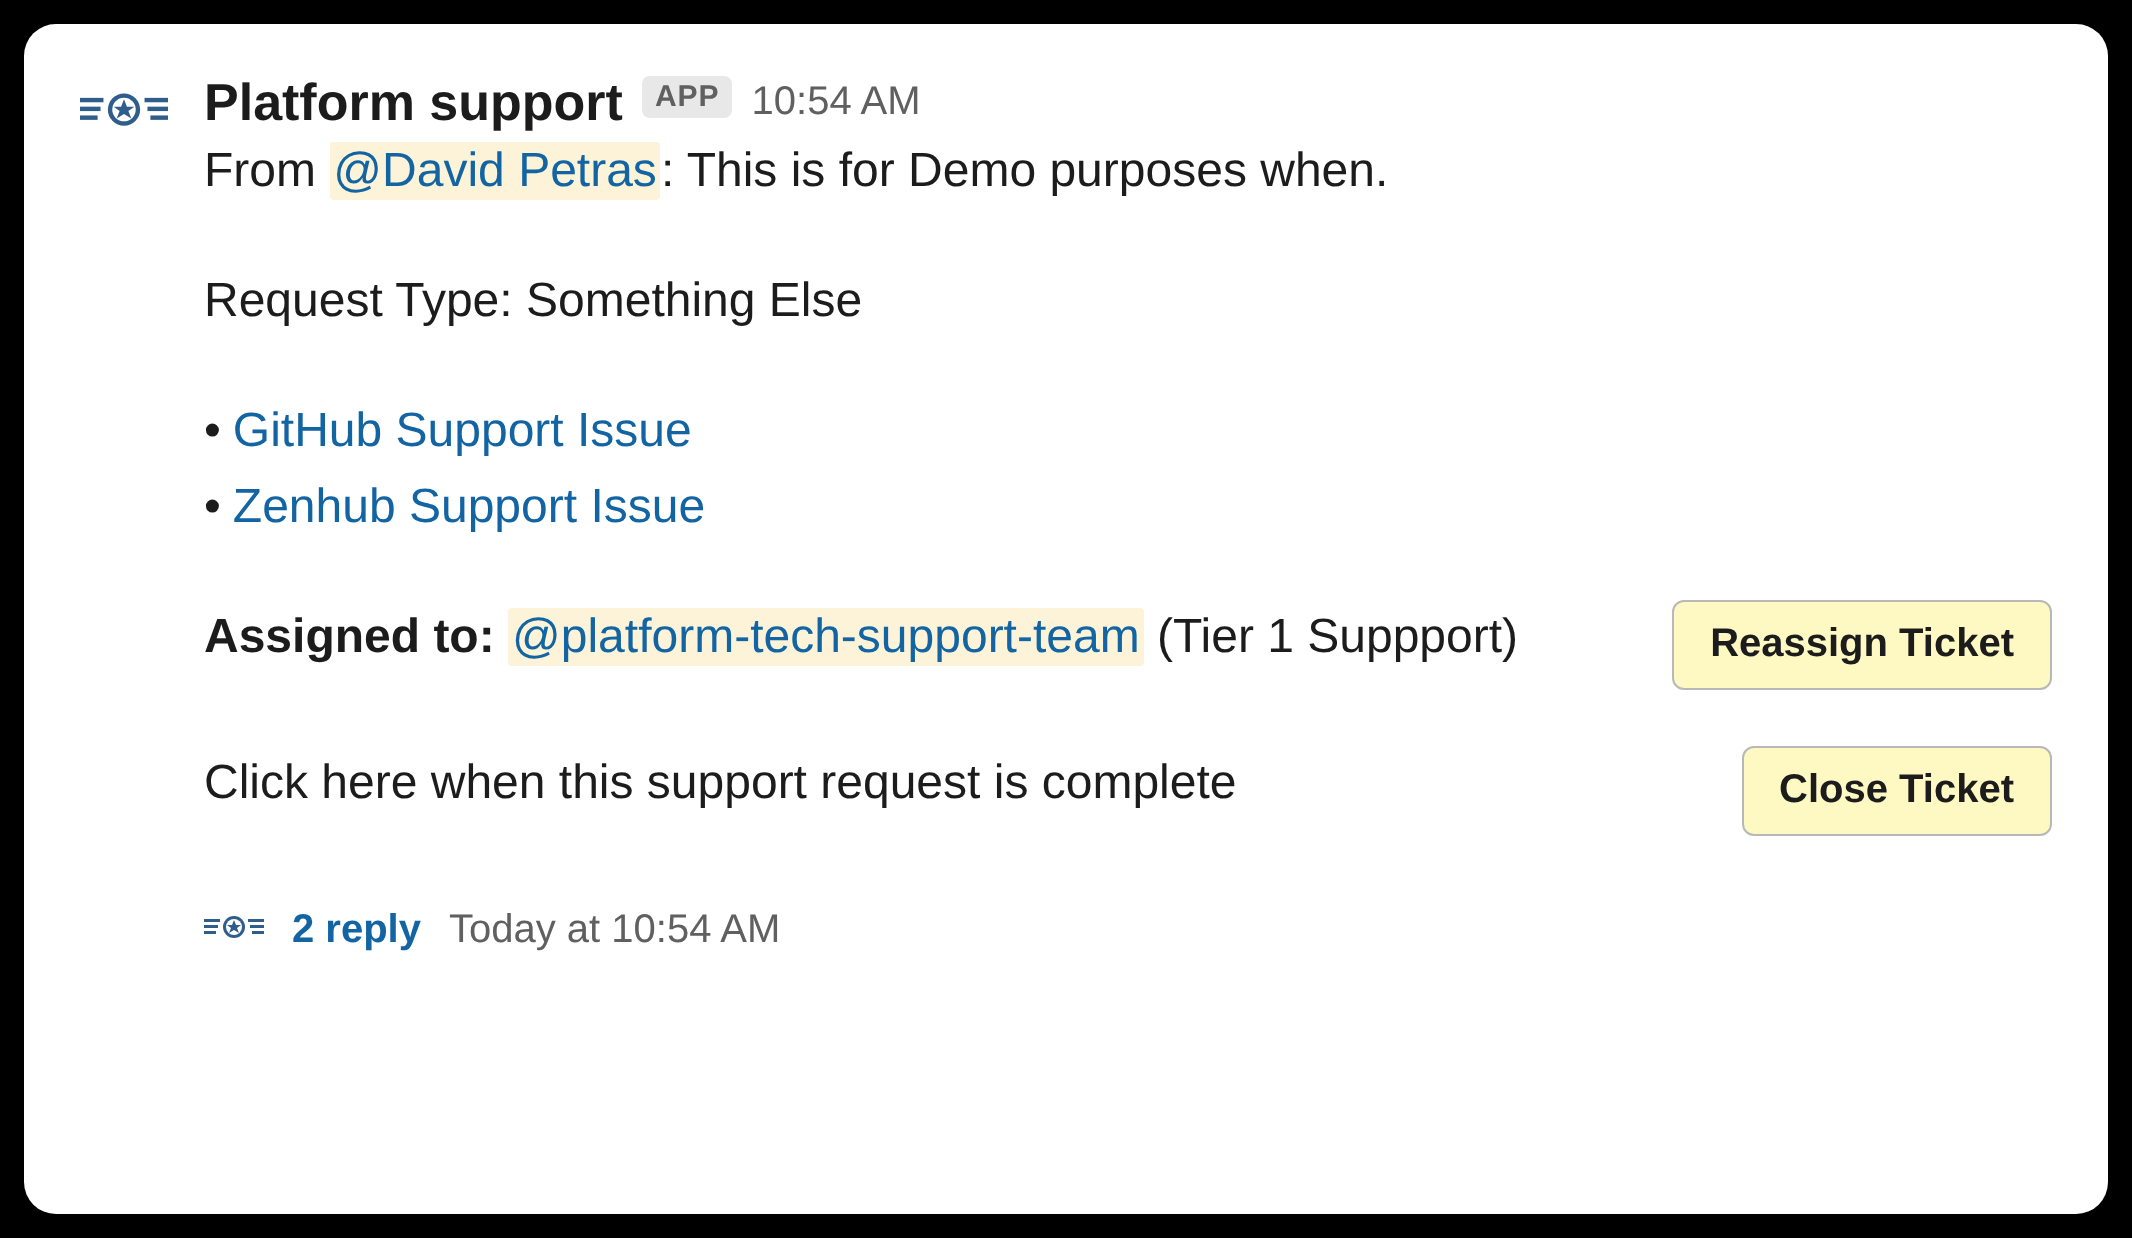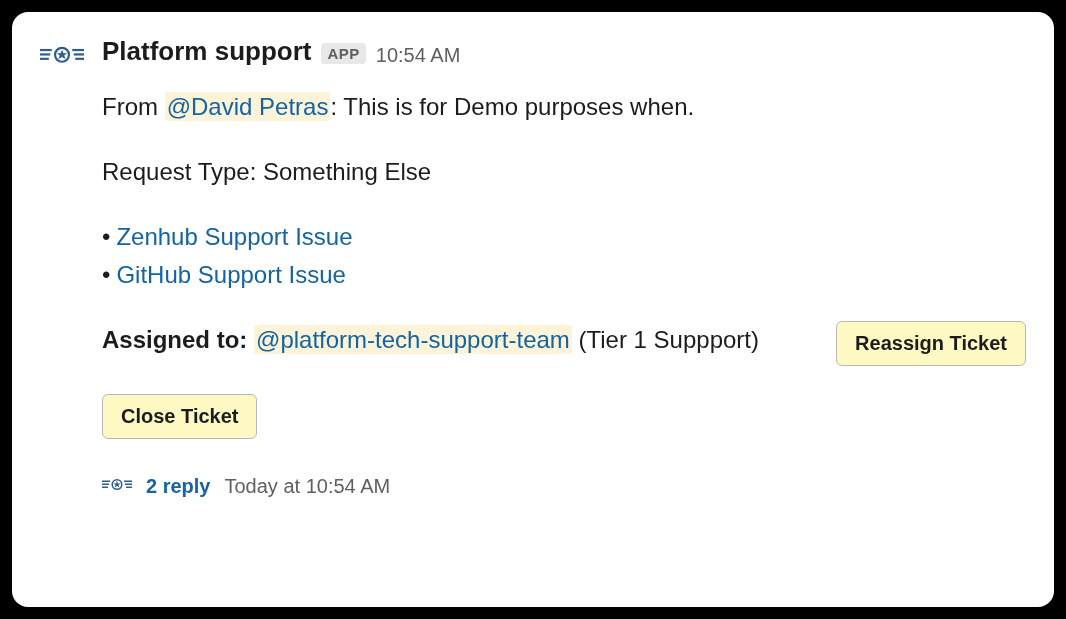--- a/index.html
+++ b/index.html
@@ -29,23 +29,23 @@
       align-items: center;
       justify-content: center;
     }
     .content-col {
       flex: 1;
       display: flex;
       flex-direction: column;
     }
     .header-row {
       display: flex;
-      align-items: flex-end;
+      align-items: center;
       gap: 10px;
-      margin-bottom: 21px;
+      margin-bottom: 0;
     }
     .author-name {
       font-size: 26px;
       font-weight: 800;
       color: #1d1c1d;
     }
     .app-badge {
       font-size: 15px;
       font-weight: 700;
       color: #616061;
@@ -159,35 +159,36 @@
     </div>
 
     <div class="body-text from-line">
       <span>From </span><span class="mention">@David Petras</span><span>: This is for Demo purposes when.</span>
     </div>
 
     <div class="body-text request-type">Request Type: Something Else</div>
 
     <div class="link-list">
       <div class="link-item">
+        <span class="bullet">•</span><span>GitHub Support Issue</span>
+      </div>
+      <div class="link-item">
         <span class="bullet">•</span><span>Zenhub Support Issue</span>
-      </div>
-      <div class="link-item">
-        <span class="bullet">•</span><span>GitHub Support Issue</span>
       </div>
     </div>
 
     <div class="row-with-button">
       <div class="row-text">
         <span class="bold">Assigned to: </span><span class="mention">@platform-tech-support-team</span><span> (Tier 1 Suppport)</span>
       </div>
       <button class="action-button">Reassign Ticket</button>
     </div>
 
     <div class="row-with-button">
+      <div class="row-text">Click here when this support request is complete</div>
       <button class="action-button">Close Ticket</button>
     </div>
 
     <div class="thread-row">
       <div class="thread-avatar">
         <svg viewBox="0 0 60 34" width="30" height="18">
           <g fill="#2f5e8c">
             <rect x="0" y="6" width="16" height="3"></rect>
             <rect x="0" y="12" width="14" height="3"></rect>
             <rect x="0" y="18" width="12" height="3"></rect>

